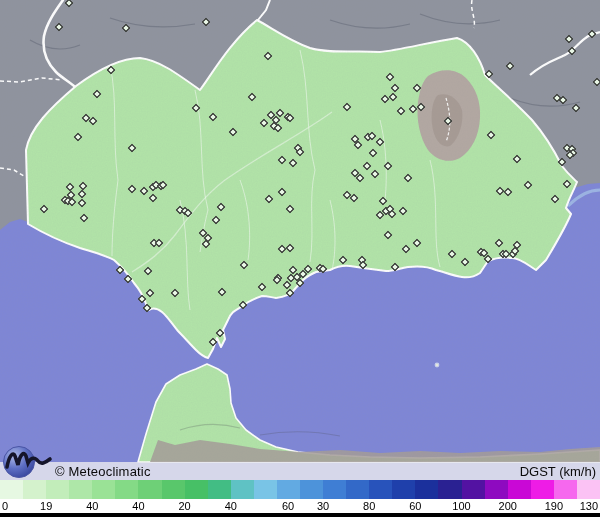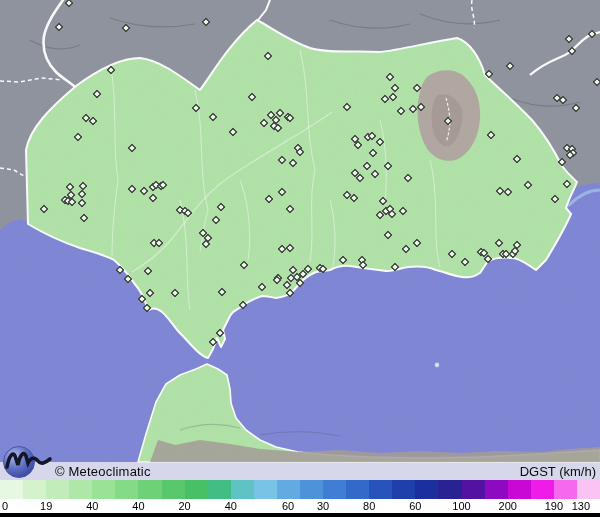--- a/index.html
+++ b/index.html
@@ -345,17 +345,17 @@
       <span class="legend-tick" style="left: 138.462px; transform: translateX(-50%);">40</span>
       <span class="legend-tick" style="left: 184.615px; transform: translateX(-50%);">20</span>
       <span class="legend-tick" style="left: 230.769px; transform: translateX(-50%);">40</span>
       <span class="legend-tick" style="left: 288px; transform: translateX(-50%);">60</span>
       <span class="legend-tick" style="left: 323.077px; transform: translateX(-50%);">30</span>
       <span class="legend-tick" style="left: 369.231px; transform: translateX(-50%);">80</span>
       <span class="legend-tick" style="left: 415.385px; transform: translateX(-50%);">60</span>
       <span class="legend-tick" style="left: 461.538px; transform: translateX(-50%);">100</span>
       <span class="legend-tick" style="left: 507.692px; transform: translateX(-50%);">200</span>
       <span class="legend-tick" style="left: 553.846px; transform: translateX(-50%);">190</span>
-      <span class="legend-tick" style="right: 10px;">130</span>
+      <span class="legend-tick" style="right: 2px;">130</span>
     </div>
   <div class="bottom-edge"></div>
 
 </div>
 
 </body></html>

